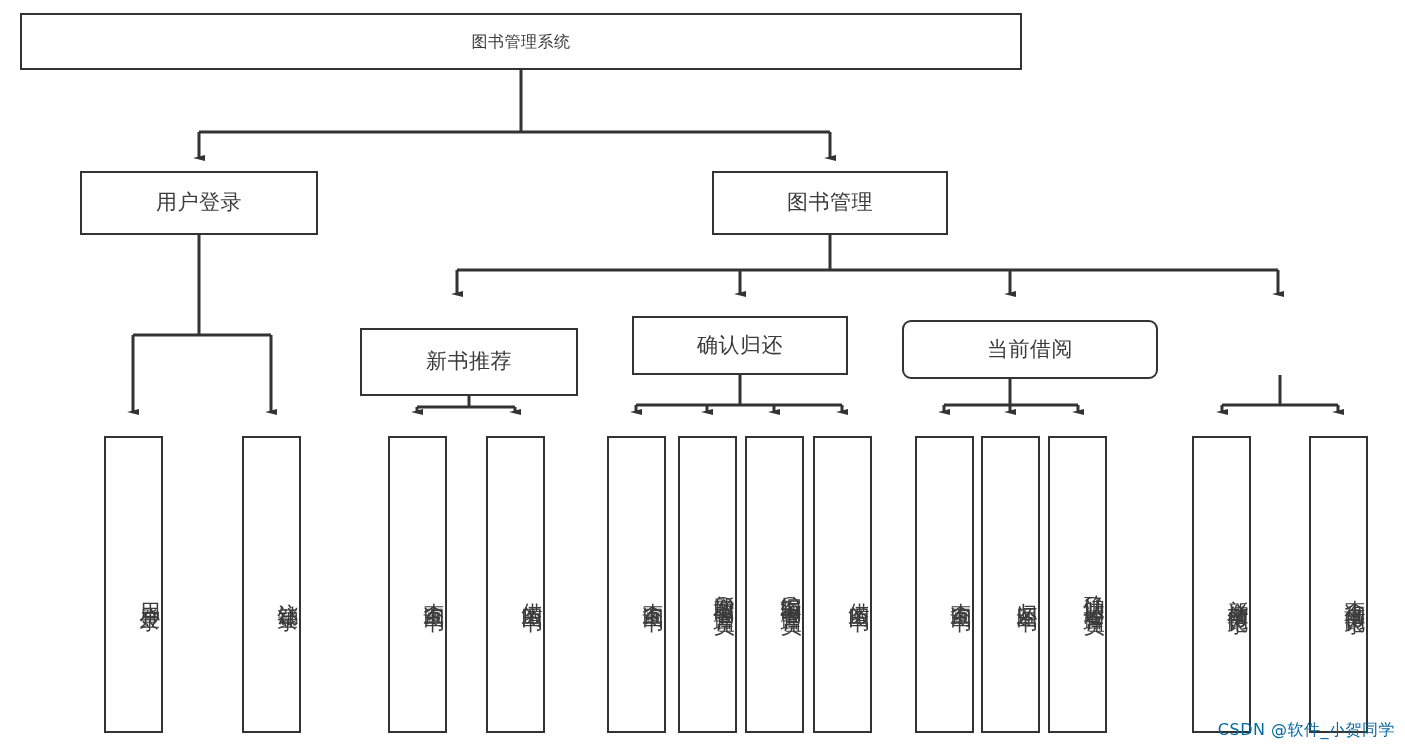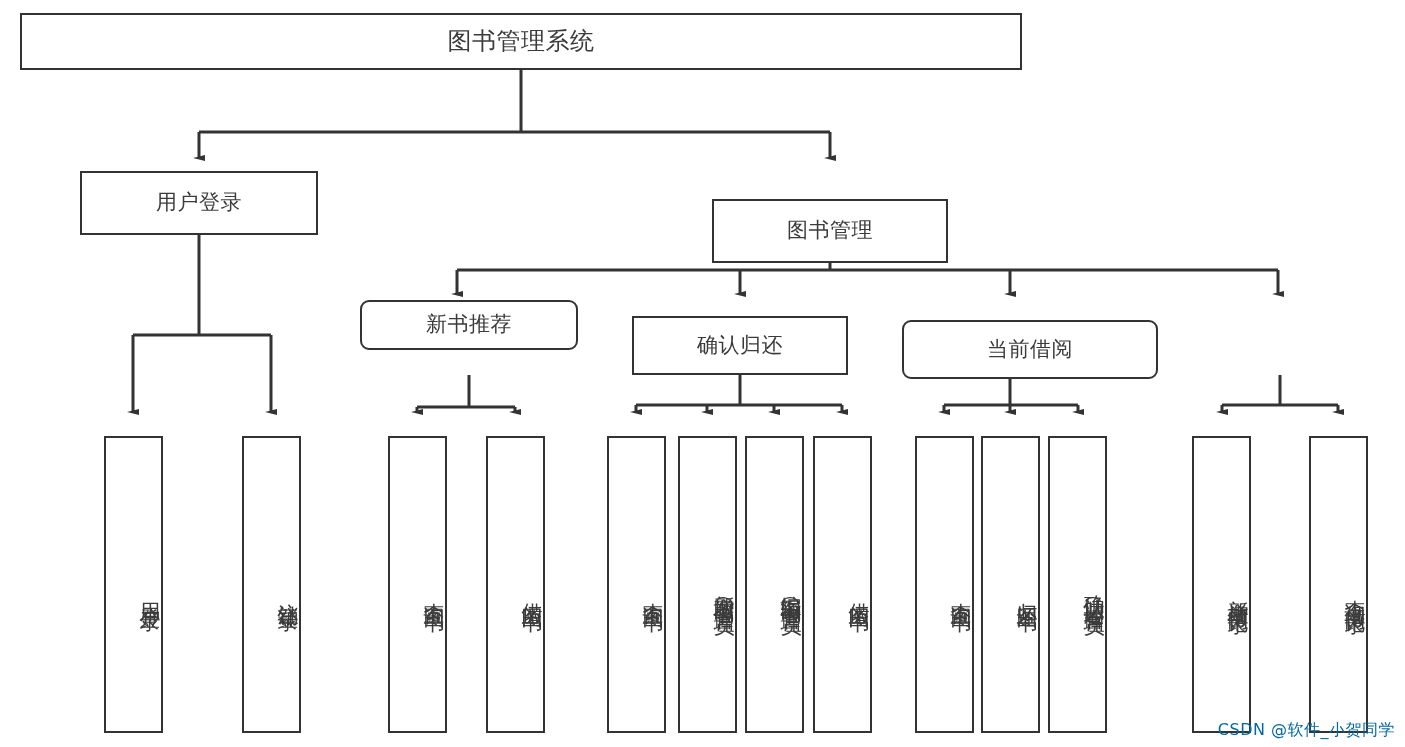--- a/index.html
+++ b/index.html
@@ -35,21 +35,21 @@
     align-items: center;
     justify-content: center;
     color: #3b3b3b;
     font-size: 21px;
     line-height: 1.12;
     letter-spacing: 0.5px;
     text-align: center;
     z-index: 2;
   }
   .node.root {
-    font-size: 24px;
+    font-size: 16px;
   }
   .node.vertical {
     writing-mode: vertical-rl;
     text-orientation: upright;
     align-items: flex-start;
     justify-content: center;
     padding-top: 14px;
     font-size: 21px;
     letter-spacing: 3px;
     line-height: 1.1;
@@ -129,25 +129,25 @@
   </svg>
 
   <div class="node root" style="left:20px; top:13px; width:1002px; height:57px;">
     <span>图书管理系统</span>
   </div>
 
   <div class="node" style="left:80px; top:171px; width:238px; height:64px;">
     <span>用户登录</span>
   </div>
 
-  <div class="node" style="left:712px; top:171px; width:236px; height:64px;margin-top:28px;">
+  <div class="node" style="left:712px; top:171px; width:236px; height:64px;">
     <span>图书管理</span>
   </div>
 
-  <div class="node" style="left:360px; top:300px; width:218px; height:50px;border-radius:9px;">
+  <div class="node" style="left:360px; top:328px; width:218px; height:68px;">
     <span>新书推荐</span>
   </div>
 
   <div class="node" style="left:632px; top:316px; width:216px; height:59px;">
     <span>确认归还</span>
   </div>
 
   <div class="node" style="left:902px; top:320px; width:256px; height:59px;border-radius:9px;">
     <span>当前借阅</span>
   </div>

